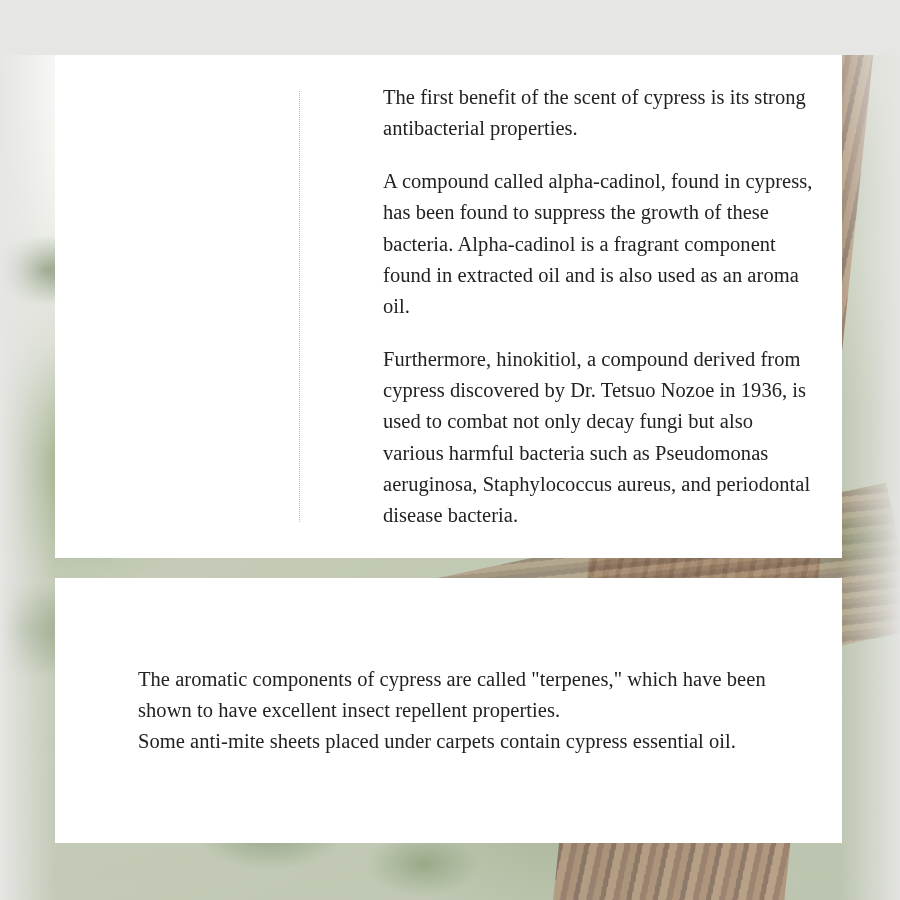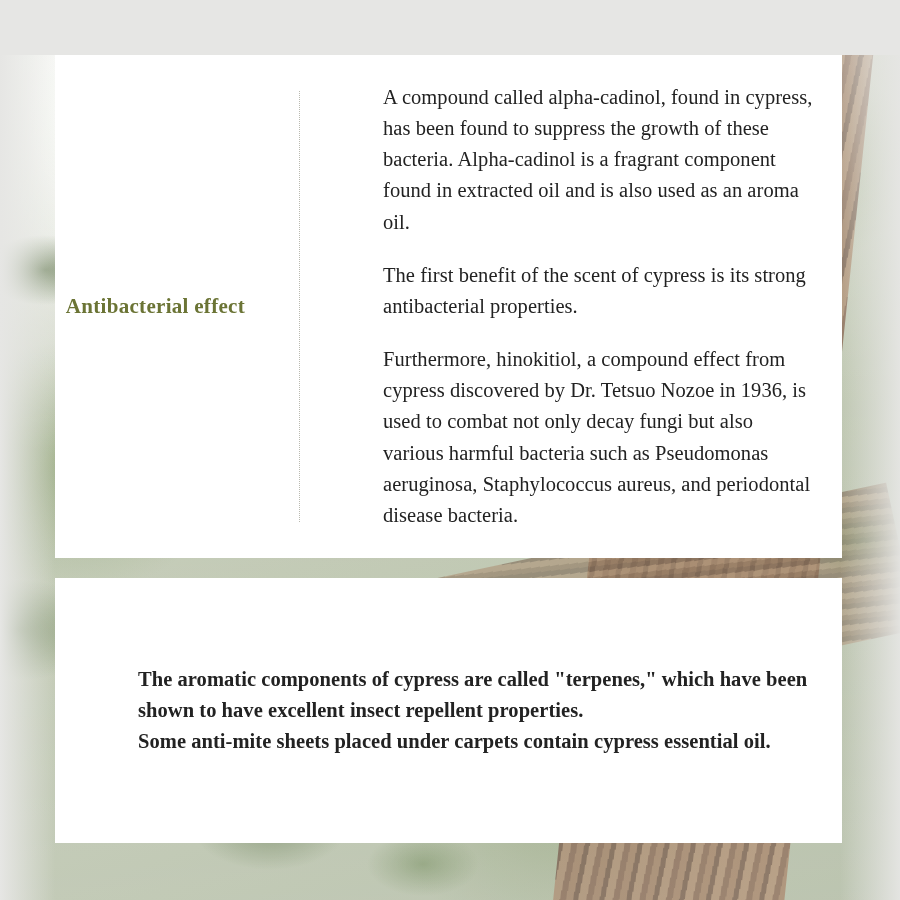--- a/index.html
+++ b/index.html
@@ -182,30 +182,29 @@
     <div class="bg-trunk2"></div>
     <div class="bg-leaves"></div>
     <div class="bg-haze"></div>
   </div>
   <div class="band-top"></div>
   <div class="band-left"></div>
   <div class="band-right"></div>
 
   <div class="card card-1">
     <div class="card-label-col">
-      <div class="card-label">Antibacterial effect</div>
       <div class="divider"></div>
     </div>
     <div class="card-body">
+      <p class="para">The first benefit of the scent of cypress is its strong antibacterial properties.</p>
       <p class="para">A compound called alpha-cadinol, found in cypress, has been found to suppress the growth of these bacteria. Alpha-cadinol is a fragrant component found in extracted oil and is also used as an aroma oil.</p>
-      <p class="para">The first benefit of the scent of cypress is its strong antibacterial properties.</p>
-      <p class="para">Furthermore, hinokitiol, a compound effect from cypress discovered by Dr. Tetsuo Nozoe in 1936, is used to combat not only decay fungi but also various harmful bacteria such as Pseudomonas aeruginosa, Staphylococcus aureus, and periodontal disease bacteria.</p>
+      <p class="para">Furthermore, hinokitiol, a compound derived from cypress discovered by Dr. Tetsuo Nozoe in 1936, is used to combat not only decay fungi but also various harmful bacteria such as Pseudomonas aeruginosa, Staphylococcus aureus, and periodontal disease bacteria.</p>
     </div>
   </div>
 
   <div class="card card-2">
     <div class="card-body">
-      <p class="para" style="white-space: pre-line; font-weight: bold;">The aromatic components of cypress are called "terpenes," which have been shown to have excellent insect repellent properties.
+      <p class="para" style="white-space: pre-line;">The aromatic components of cypress are called "terpenes," which have been shown to have excellent insect repellent properties.
 Some anti-mite sheets placed under carpets contain cypress essential oil.</p>
     </div>
   </div>
 
 </div>
 
 </body></html>

